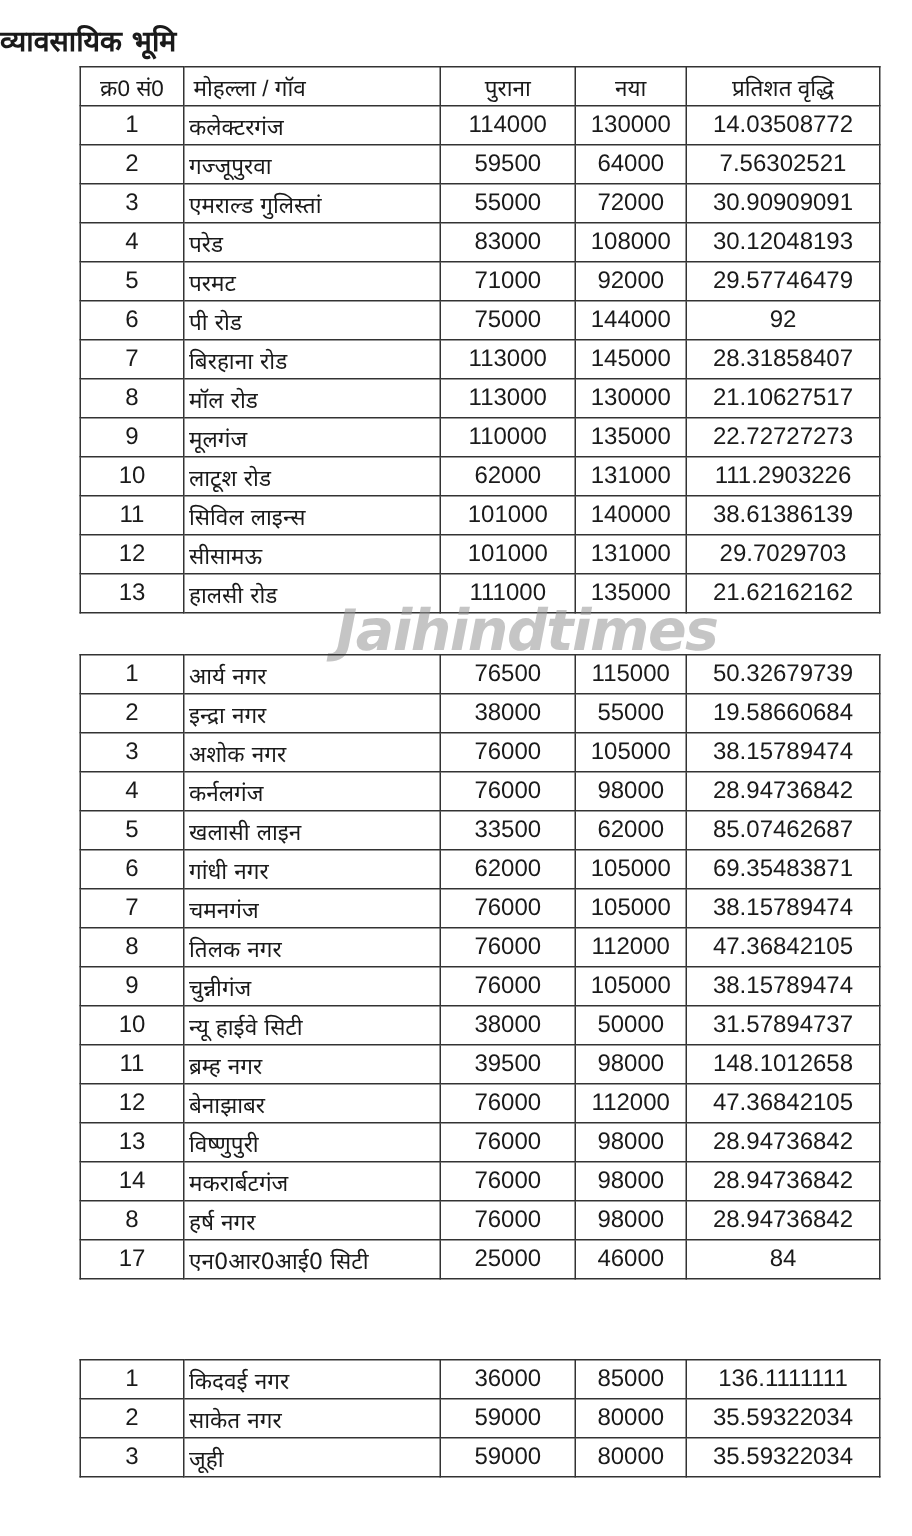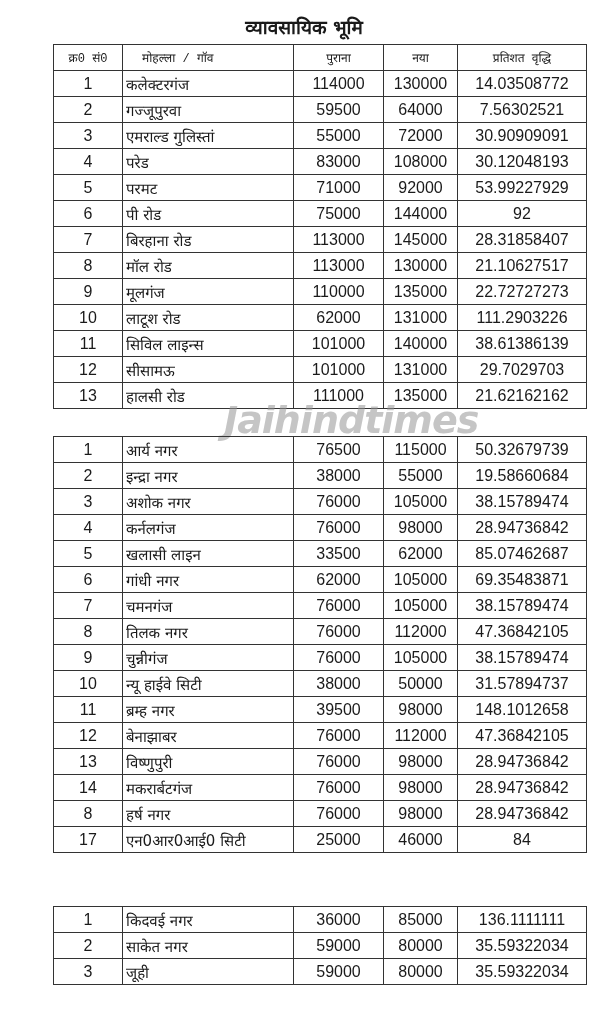--- a/index.html
+++ b/index.html
@@ -1,28 +1,28 @@
 <!DOCTYPE html>
 <html><head>
 <meta charset="utf-8">
 <style>
   html, body { margin: 0; padding: 0; background: #ffffff; }
   body { width: 608px; height: 1024px; position: relative; overflow: hidden;
          font-family: "Liberation Sans", "DejaVu Sans", sans-serif; color: #1a1a1a; }
-  .title { position: absolute; top: 14px; left: 0; width: 608px; text-align: center;
+  .title { position: absolute; top: 14px; left: 0; width: 608px; text-align: left;
            font-size: 19px; font-weight: bold; font-family: "DejaVu Sans", sans-serif; }
   table { position: absolute; left: 53px; width: 533px; border-collapse: collapse; table-layout: fixed; }
   td, th { border: 1px solid #333; height: 25px; padding: 0; font-size: 16px; font-weight: normal;
            white-space: nowrap; overflow: hidden; }
   col.c1 { width: 69px; } col.c2 { width: 171px; } col.c3 { width: 90px; } col.c4 { width: 74px; } col.c5 { width: 129px; }
   .num { text-align: center; }
   .name { text-align: left; padding-left: 3px; font-family: "DejaVu Sans", sans-serif; font-size: 15px; }
   .val { text-align: center; }
-  th { font-family: Liberation Mono, monospace; font-size: 12px; }
-  th.hname { text-align: left; padding-left: 19px; }
+  th { font-family: Liberation Sans, sans-serif; font-size: 15px; }
+  th.hname { text-align: left; padding-left: 6px; }
   #t1 { top: 44px; } #t2 { top: 436px; } #t3 { top: 906px; }
   .watermark { position: absolute; top: 398px; left: 180px; font-size: 38px; font-style: italic; font-weight: bold;
                color: rgba(150,150,150,0.55); font-family: "DejaVu Sans", sans-serif; letter-spacing: -1px; pointer-events: none; margin-left: 44px; }
 </style>
 </head>
 <body>
 
 <div class="title">व्यावसायिक भूमि</div>
 
 <table id="t1">
@@ -69,21 +69,21 @@
         <td class="name">परेड</td>
         <td class="val">83000</td>
         <td class="val">108000</td>
         <td class="val">30.12048193</td>
       </tr>
       <tr>
         <td class="num">5</td>
         <td class="name">परमट</td>
         <td class="val">71000</td>
         <td class="val">92000</td>
-        <td class="val">53.99227929</td>
+        <td class="val">29.57746479</td>
       </tr>
       <tr>
         <td class="num">6</td>
         <td class="name">पी रोड</td>
         <td class="val">75000</td>
         <td class="val">144000</td>
         <td class="val">92</td>
       </tr>
       <tr>
         <td class="num">7</td>

